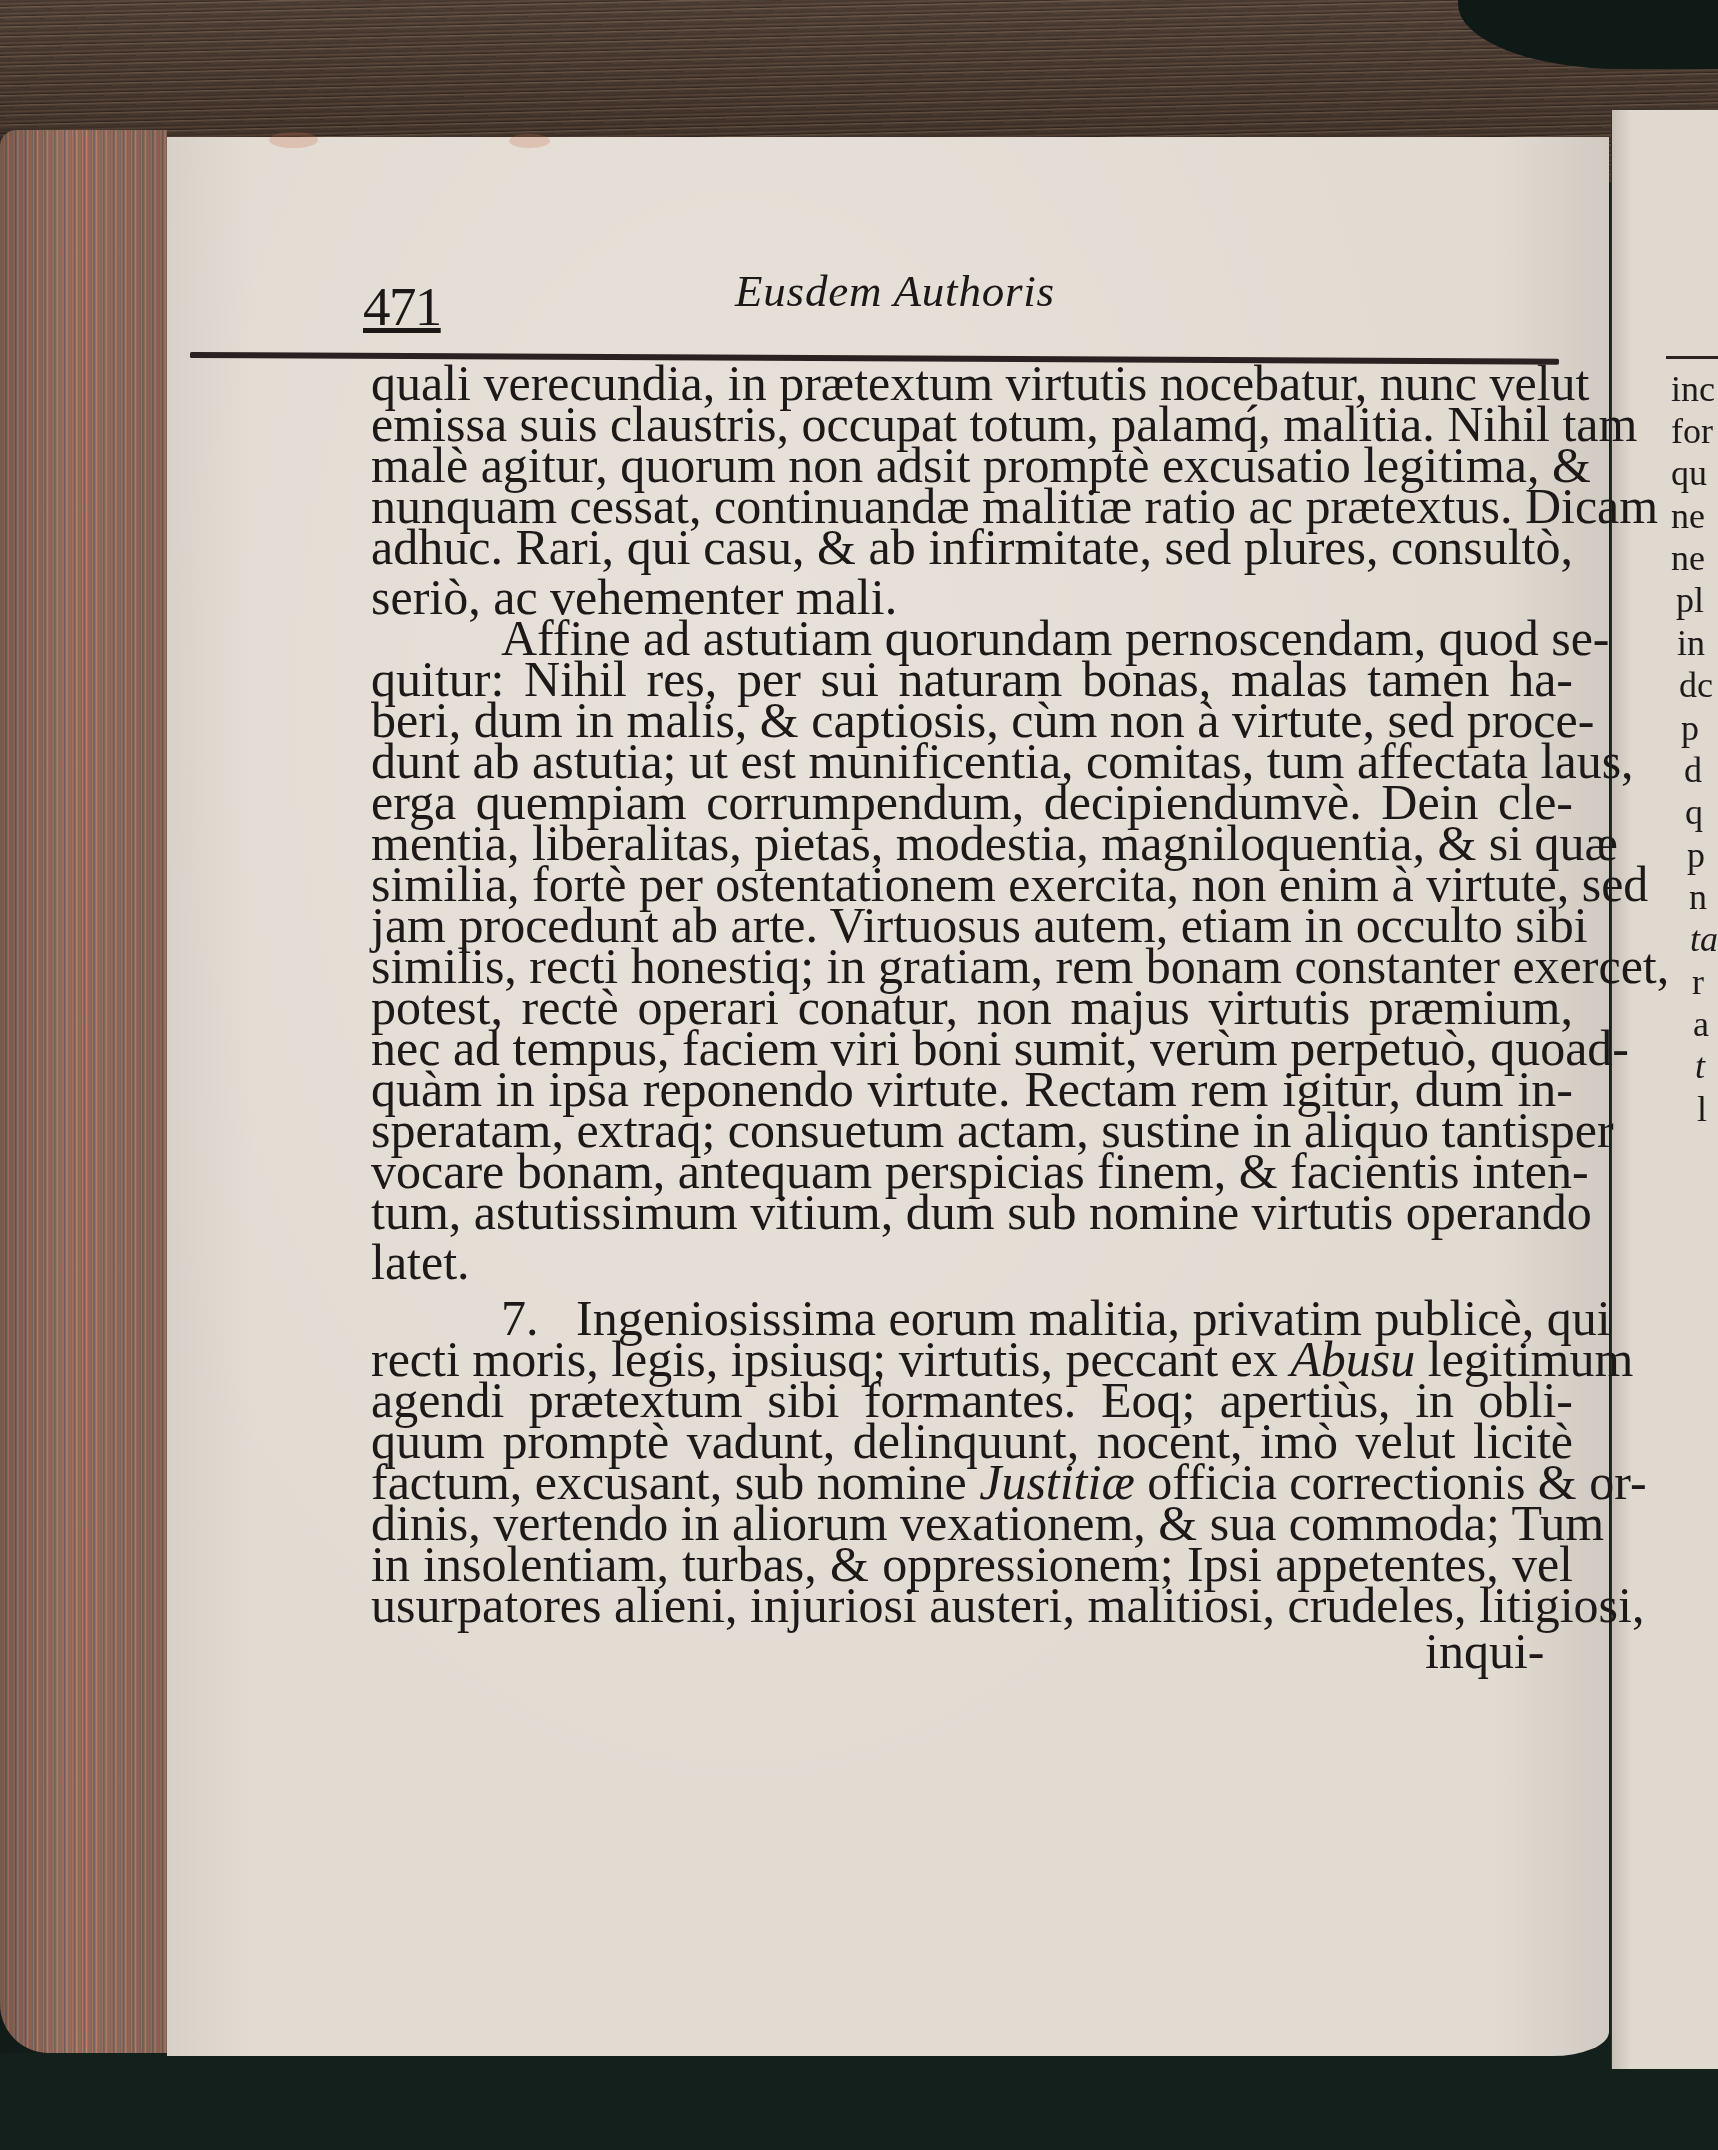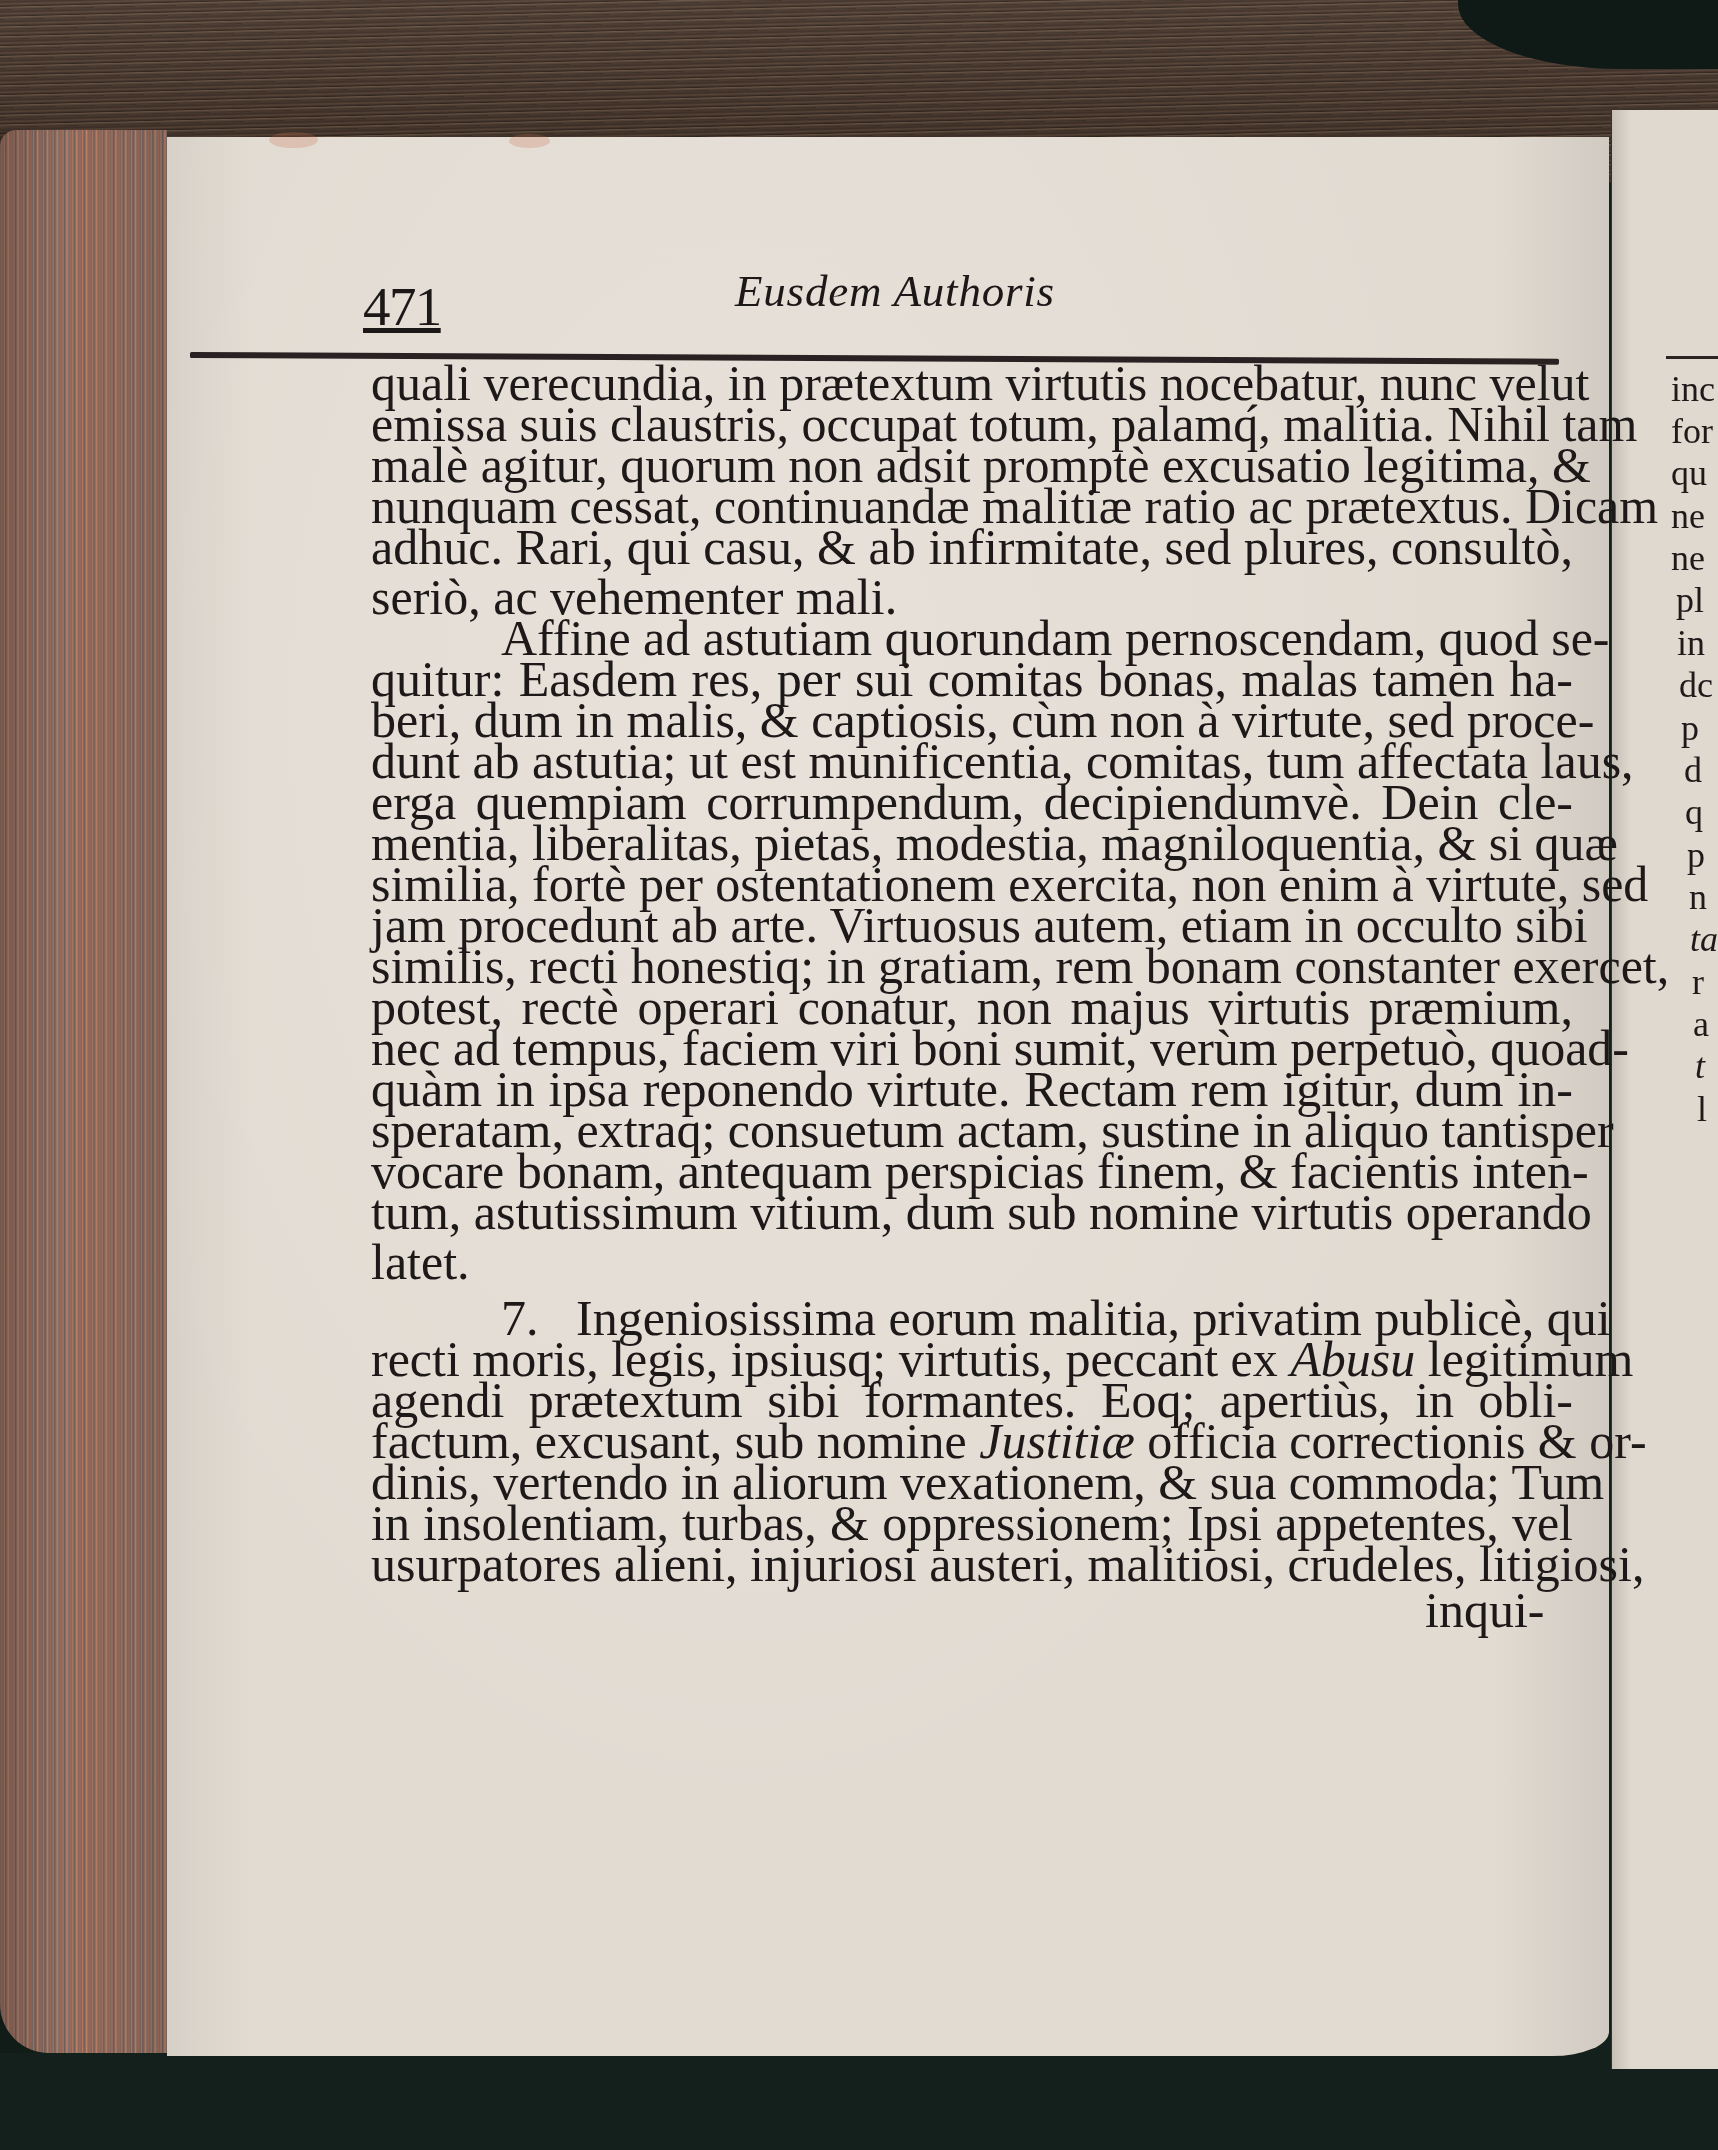--- a/index.html
+++ b/index.html
@@ -223,41 +223,42 @@
 
 <div class="text-block">
   <span class="line">quali verecundia, in prætextum virtutis nocebatur, nunc velut</span>
   <span class="line">emissa suis claustris, occupat totum, palamq́, malitia. Nihil tam</span>
   <span class="line">malè agitur, quorum non adsit promptè excusatio legitima, &amp;</span>
   <span class="line">nunquam cessat, continuandæ malitiæ ratio ac prætextus. Dicam</span>
   <span class="line">adhuc. Rari, qui casu, &amp; ab infirmitate, sed plures, consultò,</span>
   <span class="line last">seriò, ac vehementer mali.</span>
 
   <span class="line indent">Affine ad astutiam quorundam pernoscendam, quod se-</span>
-  <span class="line">quitur: Easdem res, per sui comitas bonas, malas tamen ha-</span>
+  <span class="line">quitur: Nihil res, per sui naturam bonas, malas tamen ha-</span>
   <span class="line">beri, dum in malis, &amp; captiosis, cùm non à virtute, sed proce-</span>
   <span class="line">dunt ab astutia; ut est munificentia, comitas, tum affectata laus,</span>
   <span class="line">erga quempiam corrumpendum, decipiendumvè. Dein cle-</span>
   <span class="line">mentia, liberalitas, pietas, modestia, magniloquentia, &amp; si quæ</span>
   <span class="line">similia, fortè per ostentationem exercita, non enim à virtute, sed</span>
   <span class="line">jam procedunt ab arte. Virtuosus autem, etiam in occulto sibi</span>
   <span class="line">similis, recti honestiq; in gratiam, rem bonam constanter exercet,</span>
   <span class="line">potest, rectè operari conatur, non majus virtutis præmium,</span>
   <span class="line">nec ad tempus, faciem viri boni sumit, verùm perpetuò, quoad-</span>
   <span class="line">quàm in ipsa reponendo virtute. Rectam rem igitur, dum in-</span>
   <span class="line">speratam, extraq; consuetum actam, sustine in aliquo tantisper</span>
   <span class="line">vocare bonam, antequam perspicias finem, &amp; facientis inten-</span>
   <span class="line">tum, astutissimum vitium, dum sub nomine virtutis operando</span>
   <span class="line last">latet.</span>
 
   <div class="para-gap"></div>
 
   <span class="line indent"><span>7.</span>&nbsp;&nbsp;&nbsp;<span>Ingeniosissima eorum malitia, privatim publicè, qui</span></span>
   <span class="line"><span>recti moris, legis, ipsiusq; virtutis, peccant ex </span><span class="it">Abusu</span><span> legitimum</span></span>
   <span class="line">agendi prætextum sibi formantes. Eoq; apertiùs, in obli-</span>
+  <span class="line">quum promptè vadunt, delinquunt, nocent, imò velut licitè</span>
   <span class="line"><span>factum, excusant, sub nomine </span><span class="it">Justitiæ</span><span> officia correctionis &amp; or-</span></span>
   <span class="line">dinis, vertendo in aliorum vexationem, &amp; sua commoda; Tum</span>
   <span class="line">in insolentiam, turbas, &amp; oppressionem; Ipsi appetentes, vel</span>
   <span class="line">usurpatores alieni, injuriosi austeri, malitiosi, crudeles, litigiosi,</span>
 
   <span class="catchword">inqui-</span>
 </div>
 
 
 </body></html>

